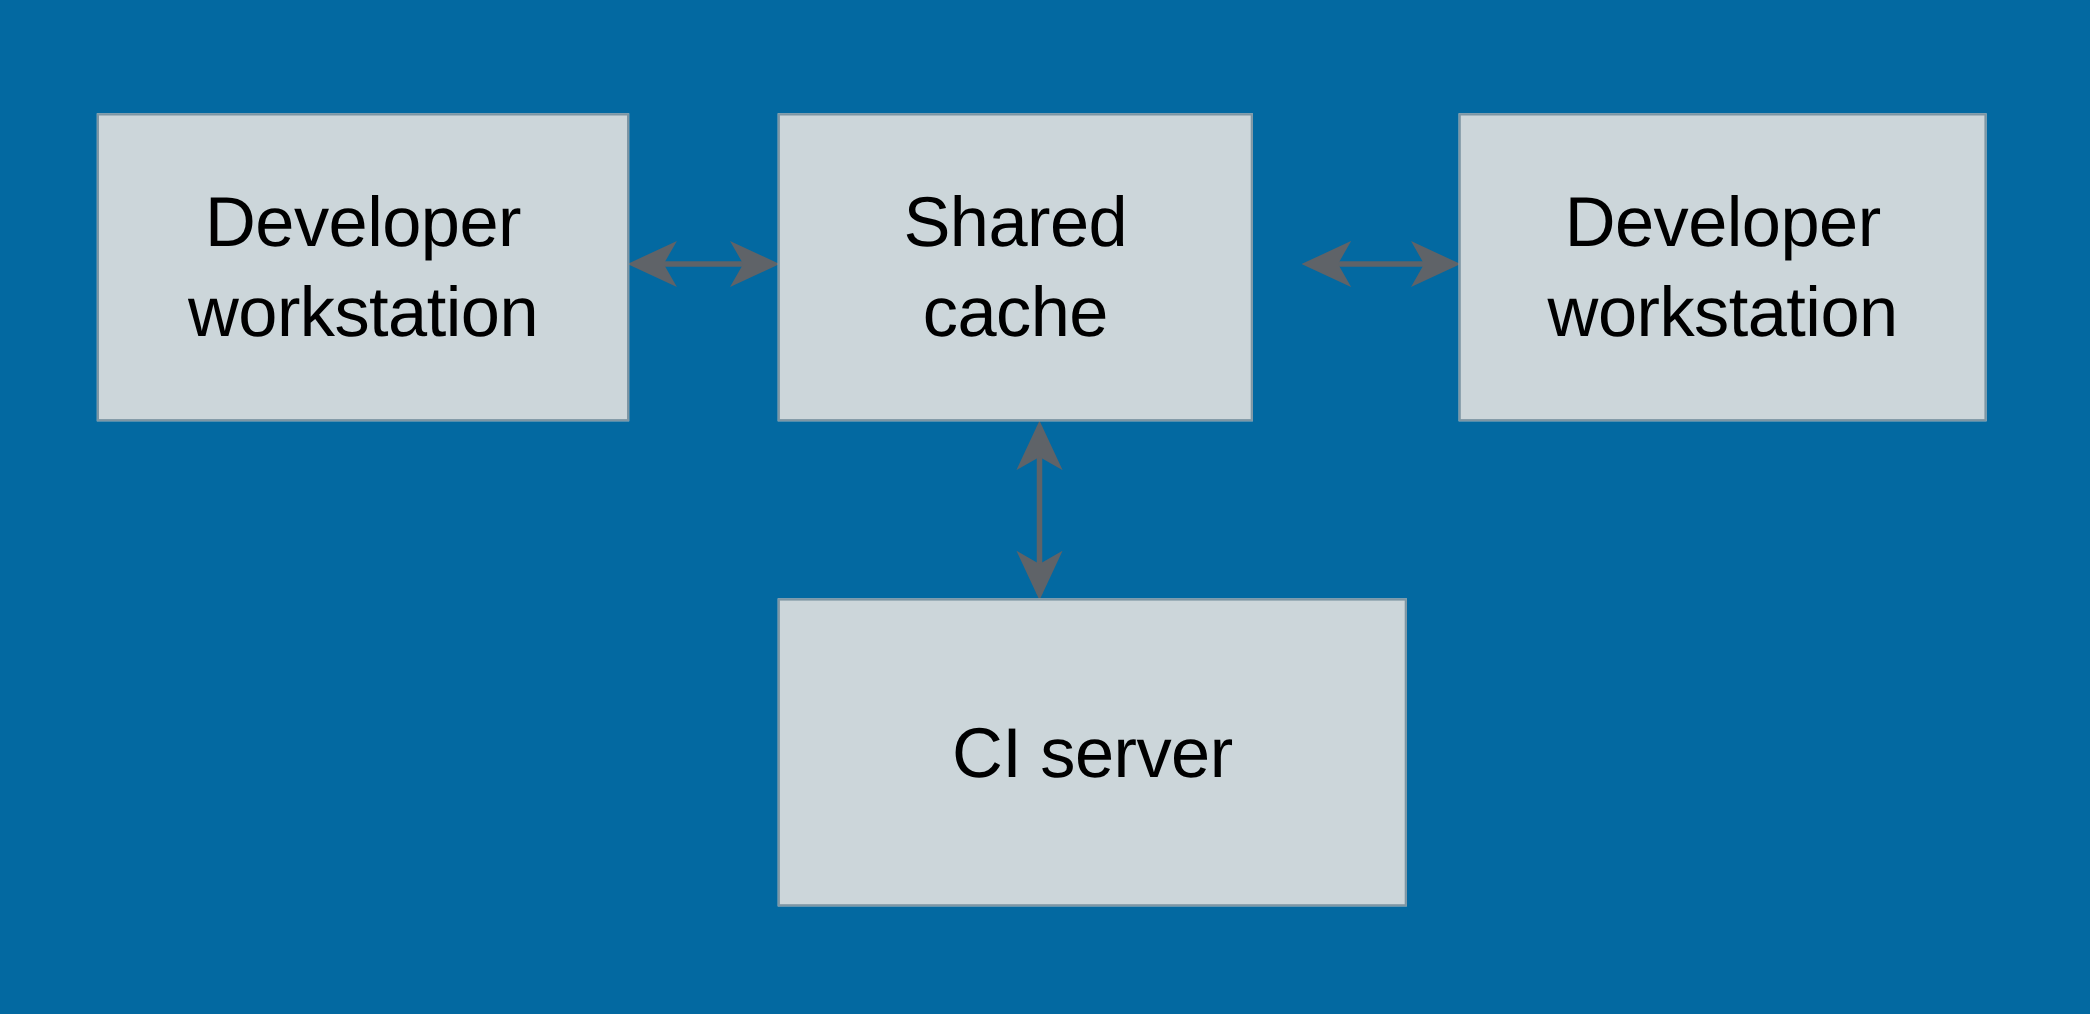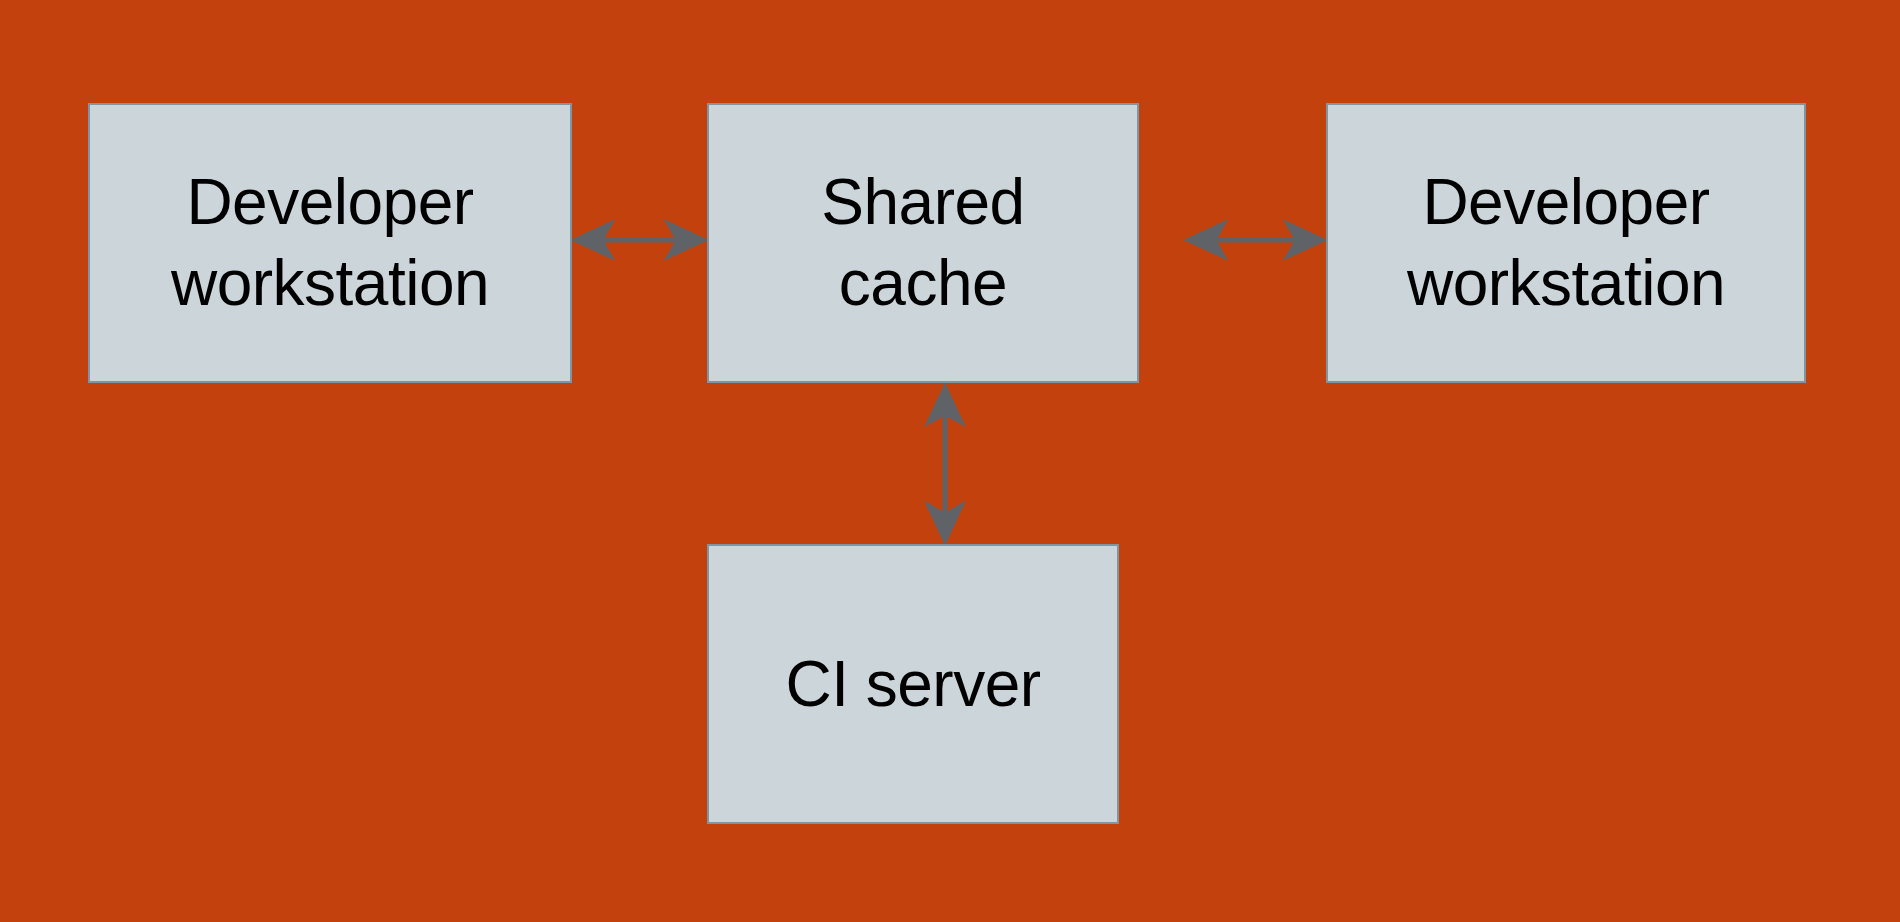--- a/index.html
+++ b/index.html
@@ -7,21 +7,21 @@
     padding: 0;
     background: #ffffff;
   }
   body {
     font-family: "Liberation Sans", sans-serif;
   }
   #canvas {
     position: relative;
     width: 1900px;
     height: 922px;
-    background: #c2410c;
+    background: #0369a1;
     overflow: hidden;
   }
   .node {
     position: absolute;
     box-sizing: border-box;
     background: #ccd6da;
     border: 2px solid #7e96a4;
     display: flex;
     align-items: center;
     justify-content: center;
@@ -32,21 +32,21 @@
     font-size: 64px;
     line-height: 1.26;
     letter-spacing: -0.5px;
     font-weight: 400;
     white-space: pre-line;
     padding: 0 6px;
   }
   #node-dev-left  { left: 88px;   top: 103px; width: 484px; height: 280px; }
   #node-shared    { left: 707px;  top: 103px; width: 432px; height: 280px; }
   #node-dev-right { left: 1326px; top: 103px; width: 480px; height: 280px; }
-  #node-ci        { left: 707px;  top: 544px; width: 412px; height: 280px; }
+  #node-ci        { left: 707px;  top: 544px; width: 572px; height: 280px; }
 
   .edge-layer {
     position: absolute;
     left: 0;
     top: 0;
     width: 1900px;
     height: 922px;
     pointer-events: none;
   }
 </style>

